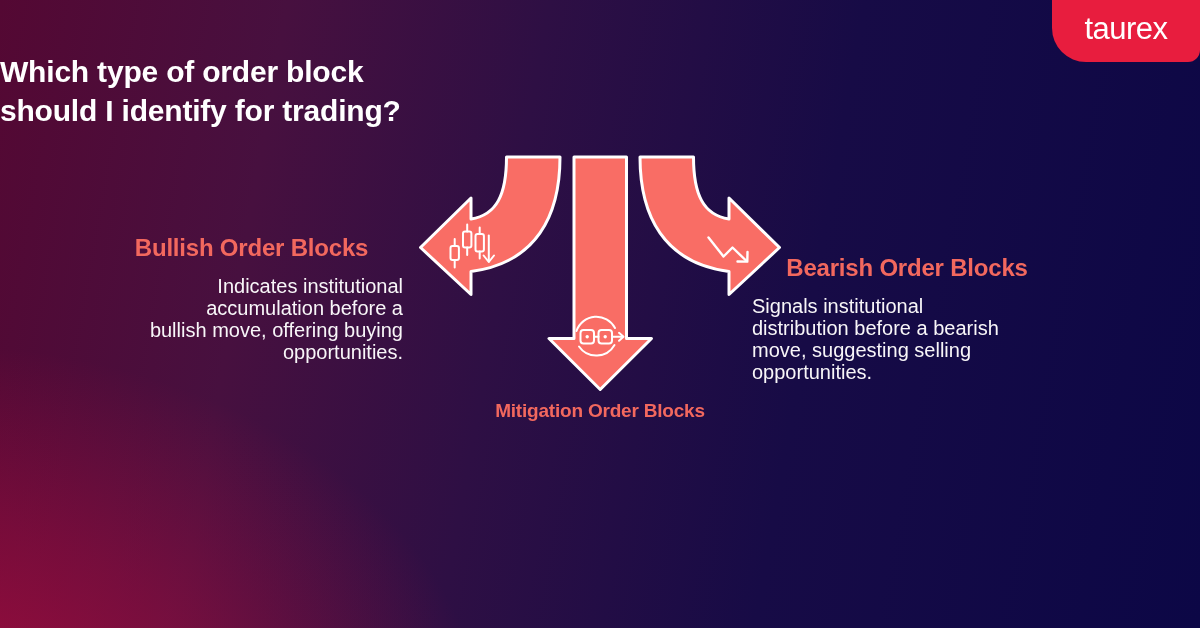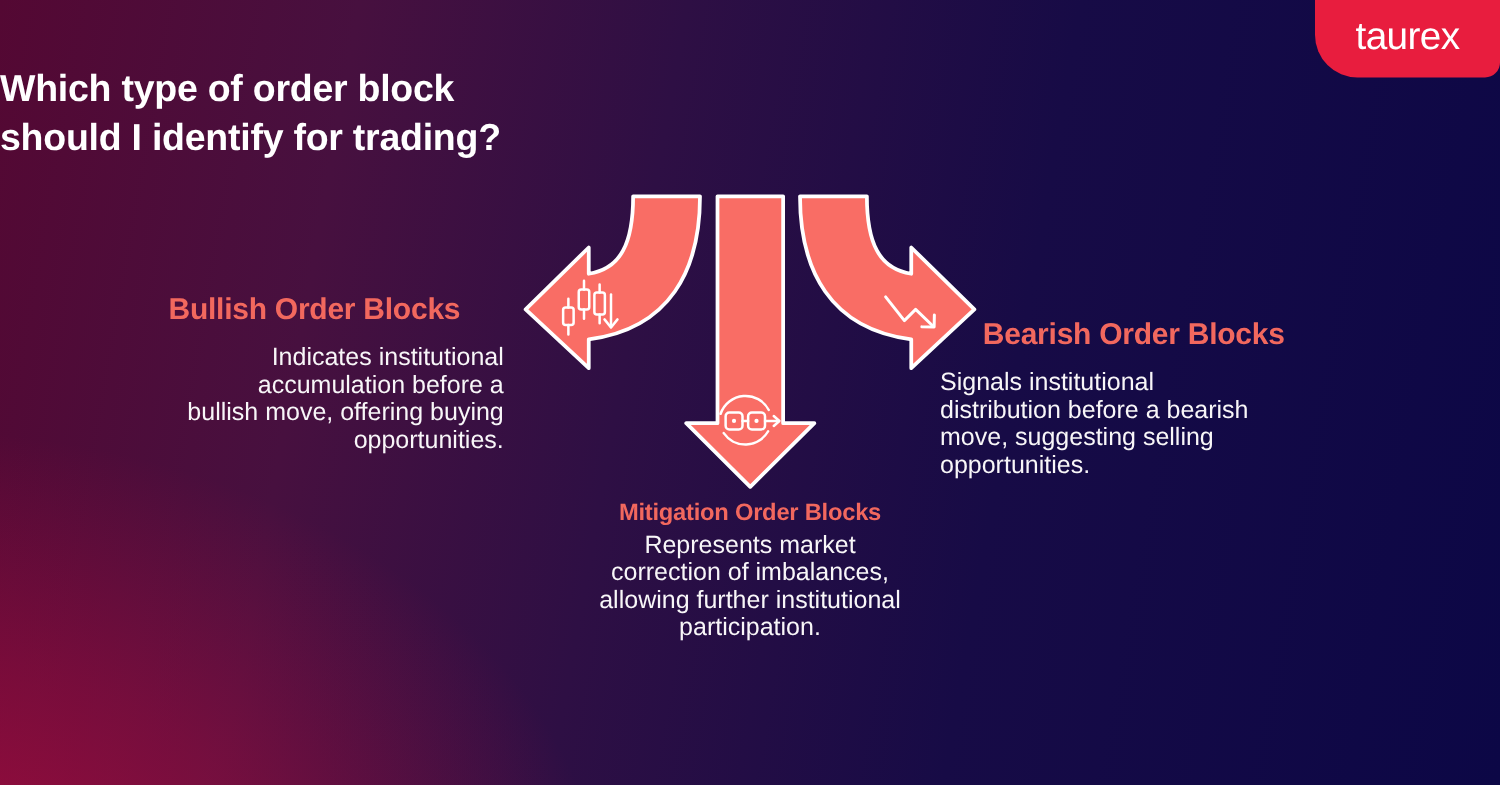--- a/index.html
+++ b/index.html
@@ -147,19 +147,15 @@
   <div class="block block-bearish">
     <div class="heading">Bearish Order Blocks</div>
     <div class="body">Signals institutional
 distribution before a bearish
 move, suggesting selling
 opportunities.</div>
   </div>
 
   <div class="block block-mitigation">
     <div class="heading">Mitigation Order Blocks</div>
-    <div class="body">Represents market
-correction of imbalances,
-allowing further institutional
-participation.</div>
   </div>
 
 </div>
 
 </body></html>

